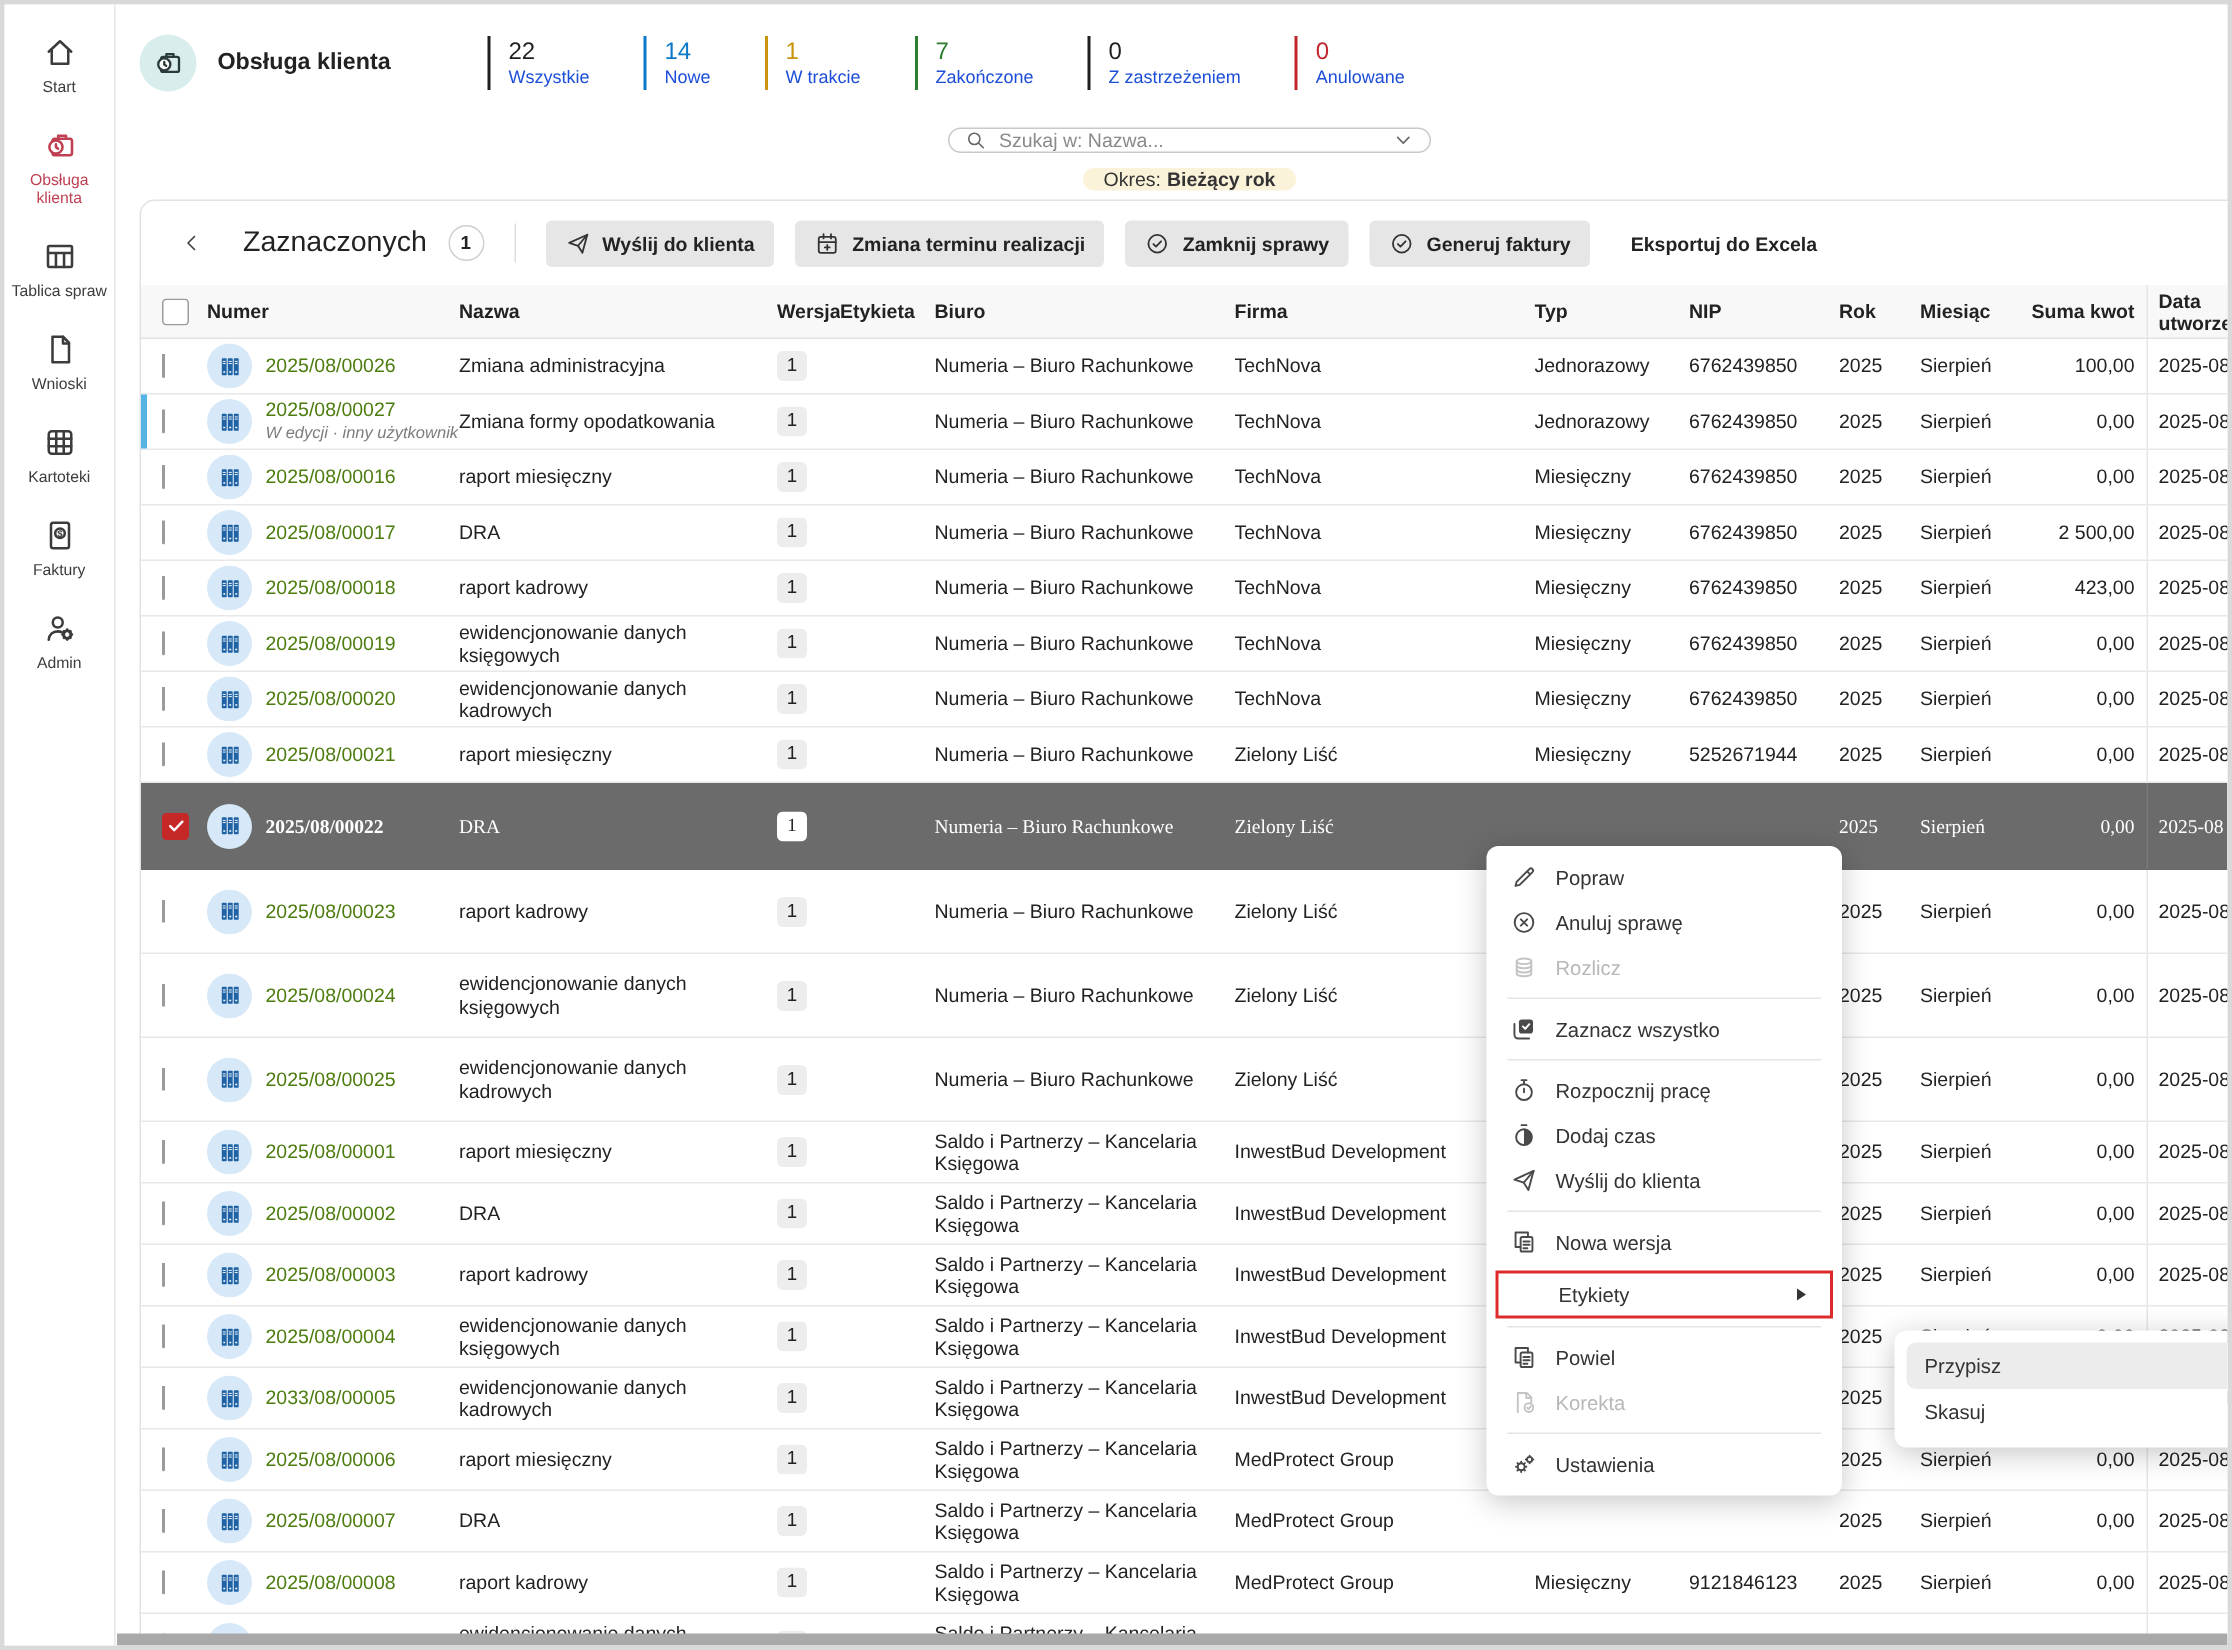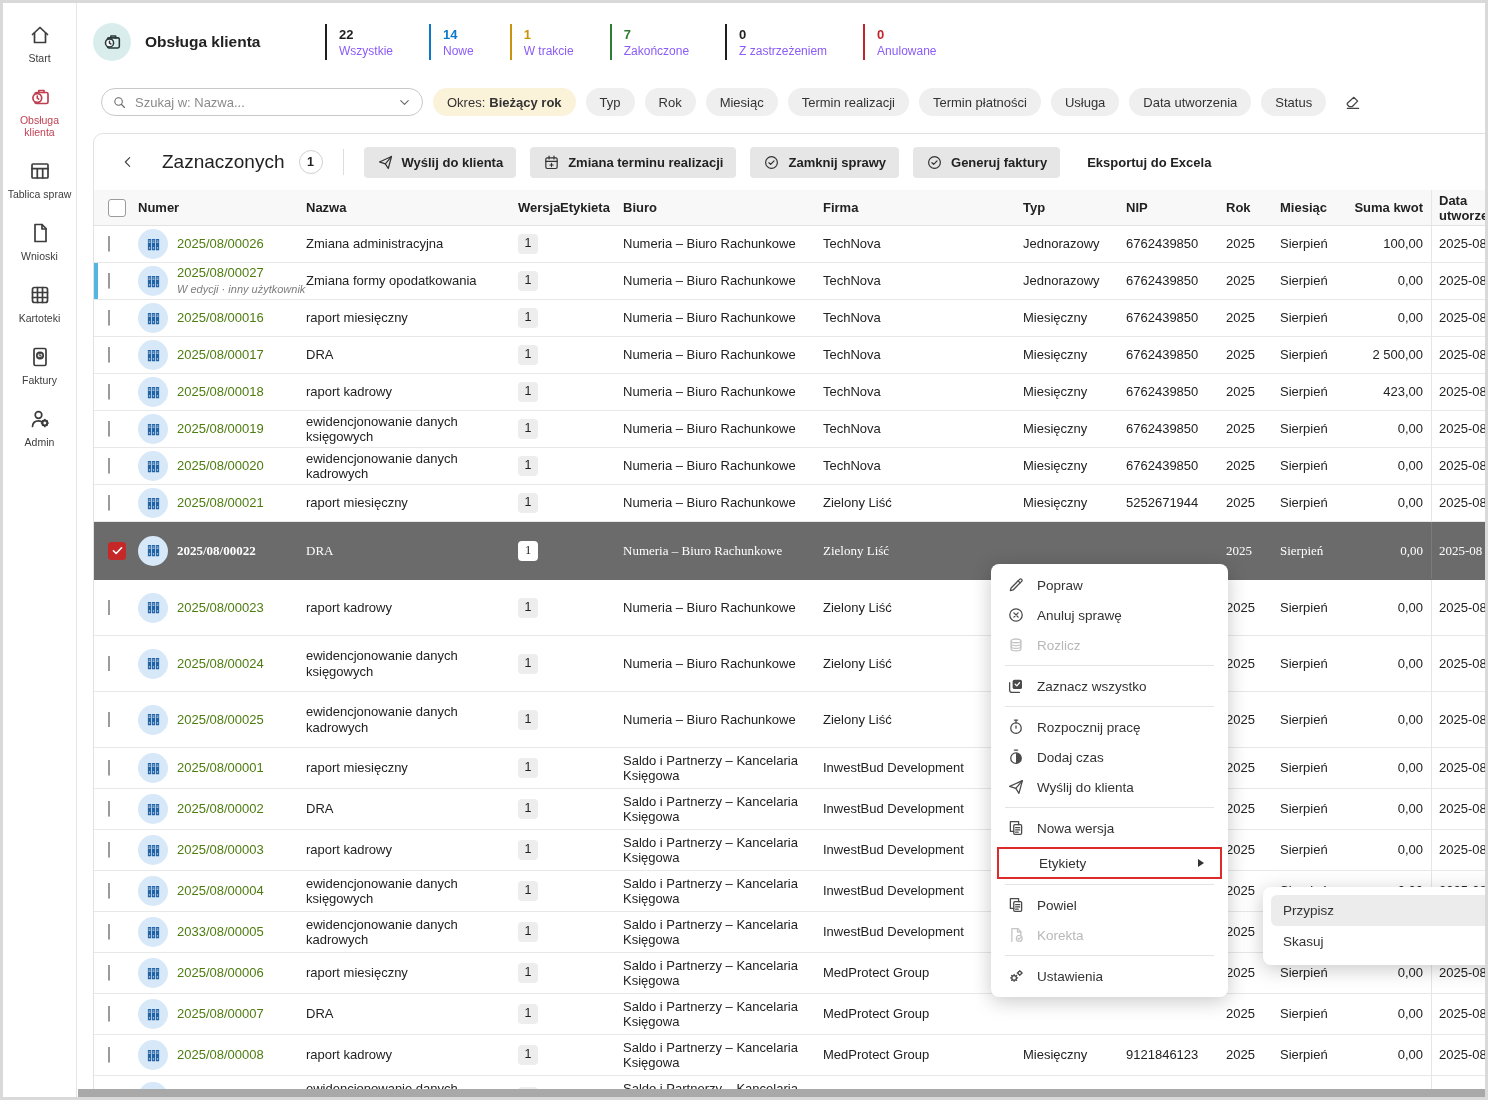--- a/index.html
+++ b/index.html
@@ -18,26 +18,26 @@
 
   
   .topbar { position:absolute; left:74px; top:0; right:0; height:78px; background:#fff;
             display:flex; align-items:center; padding-left:16px; }
   .title-ic { width:38px; height:38px; border-radius:50%; background:#d9eded;
               display:flex; align-items:center; justify-content:center; color:#2b3a3a; }
   .title-ic svg { width:22px; height:22px; }
   .page-title { font-size:15.5px; font-weight:bold; margin-left:14px; width:150px; }
   .stats { display:flex; margin-left:30px; }
   .stat { border-left:2px solid #999; padding:2px 0 2px 12px; margin-right:36px; }
-  .stat .v { font-size:13px; font-weight:bold; line-height:17px; }
-  .stat .l { font-size:12px; color:#8b5cf6; margin-top:1px; }
+  .stat .v { font-size:16px; font-weight:normal; line-height:17px; }
+  .stat .l { font-size:12px; color:#1d4ed8; margin-top:1px; }
 
   
   .filterbar { position:absolute; left:74px; top:82px; right:0; height:34px;
-               display:flex; align-items:center; gap:10px; padding-left:24px; }
+               display:flex; align-items:center; gap:10px; padding-left:24px;flex-direction:column; }
   .searchbox { width:322px; height:28px; border:1px solid #c9c9c9; border-radius:15px;
                display:flex; align-items:center; padding:0 10px 0 10px; gap:8px; background:#fff; }
   .searchbox svg { width:15px; height:15px; color:#666; flex:none; }
   .searchbox input { border:none; outline:none; flex:1; font-size:13px; color:#555;
                      font-family:"Liberation Sans",sans-serif; background:transparent; }
   .searchbox input::placeholder { color:#8a8a8a; }
   .chip { height:28px; border-radius:15px; background:#efefef; display:flex; align-items:center;
           padding:0 14px; font-size:13px; color:#333; white-space:nowrap; cursor:pointer; }
   .chip.okres { background:#fbf2da; gap:4px; }
   .chip.okres b { font-weight:bold; }

